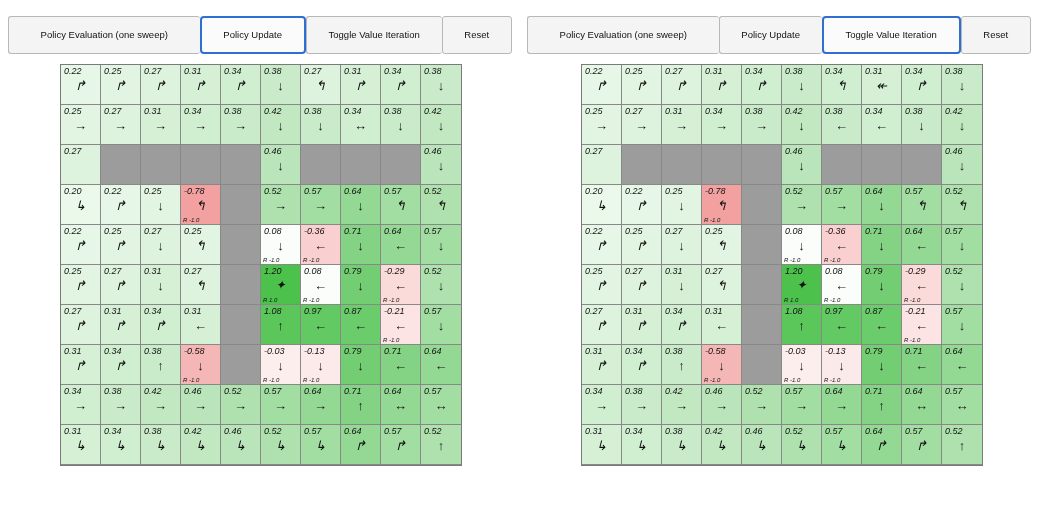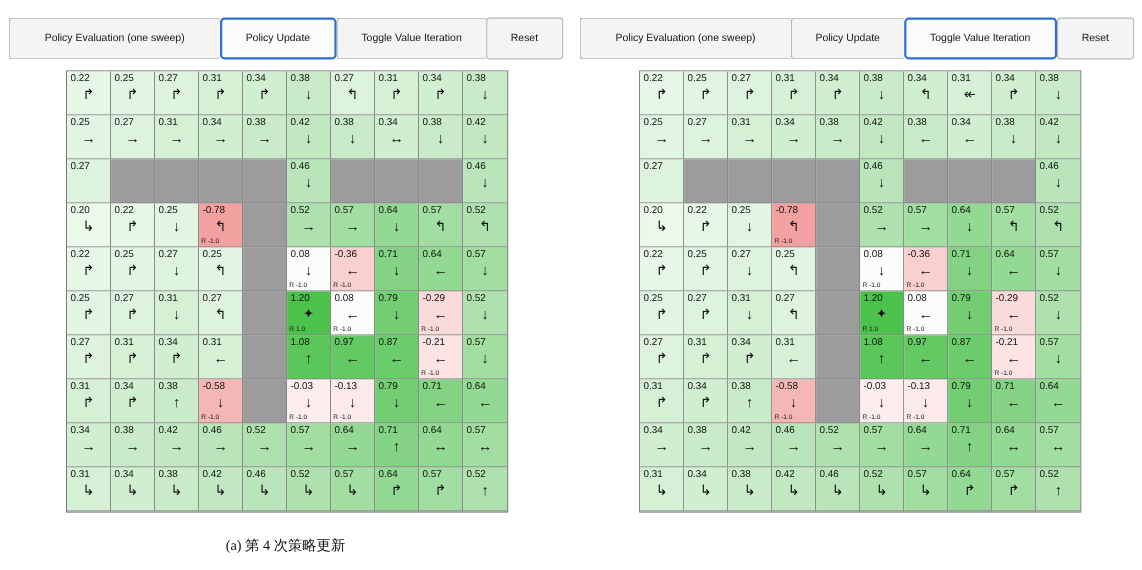--- a/index.html
+++ b/index.html
@@ -45,20 +45,21 @@
   .grid{
     position:absolute;
     left:60px;top:64px;
     width:400px;height:400px;
     display:grid;
     grid-template-columns:repeat(10,40px);
     grid-template-rows:repeat(10,40px);
     border:1px solid #7a7a7a;
     box-sizing:content-box;
     background:#fff;
+    font-style:italic;
   }
   .panel-right .grid{left:62px;}
   .cell{
     position:relative;
     border-right:1px solid #888;
     border-bottom:1px solid #888;
     box-sizing:border-box;
     overflow:hidden;
   }
   .cell:nth-child(10n){border-right:none;}
@@ -472,21 +473,20 @@
       </div>
       <div class="cell" style="background: rgb(162, 221, 162);">
         <span class="val">0.57</span>
         <span class="arrow">↱</span>
       </div>
       <div class="cell" style="background: rgb(174, 225, 174);">
         <span class="val">0.52</span>
         <span class="arrow">↑</span>
       </div>
     </div>
-  <div class="caption">(a) 第 4 次策略更新</div>
 </div>
 
 <div class="panel panel-right">
   <div class="toolbar">
       <div class="tbtn wide">Policy Evaluation (one sweep)</div>
       <div class="tbtn">Policy Update</div>
       <div class="tbtn active">Toggle Value Iteration</div>
       <div class="tbtn">Reset</div>
     </div>
   <div class="grid">

